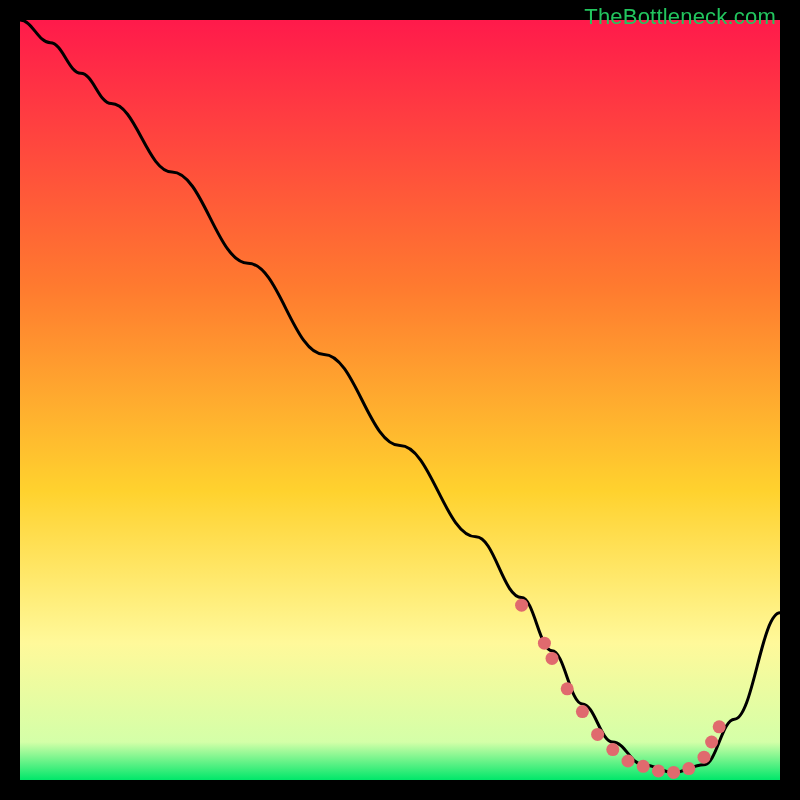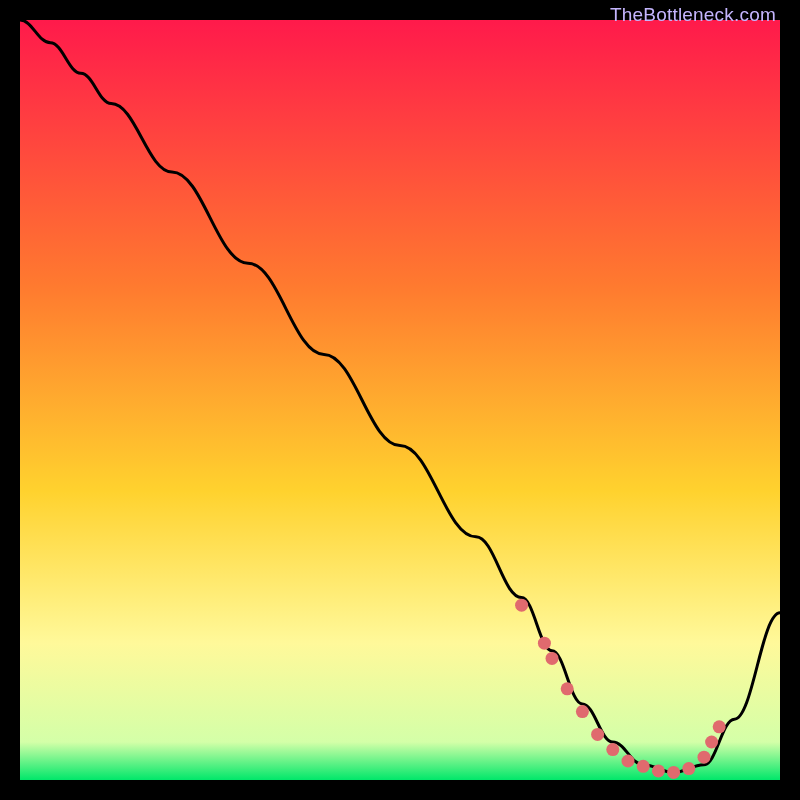--- a/index.html
+++ b/index.html
@@ -16,22 +16,22 @@
     left: 20px;
     top: 20px;
     width: 760px;
     height: 760px;
     background: #000;
   }
   .watermark {
     position: absolute;
     top: 4px;
     right: 24px;
-    color: #c4b5fd;
-    font-size: 19px;
+    color: #22c55e;
+    font-size: 22px;
     font-weight: 500;
     letter-spacing: 0.2px;
     z-index: 10;
   }
   svg {
     display: block;
   }
 </style>
 </head>
 <body>

